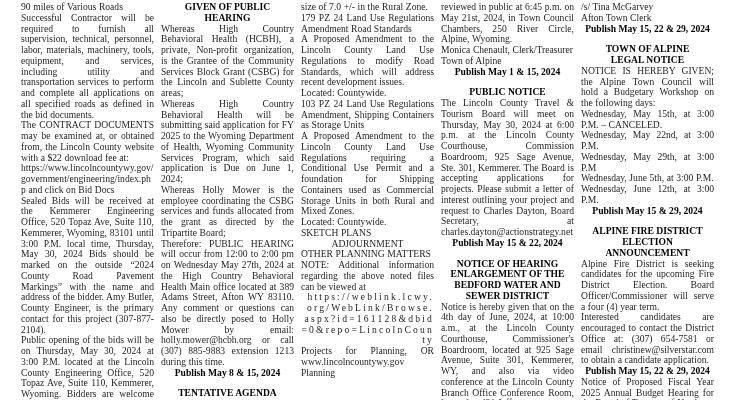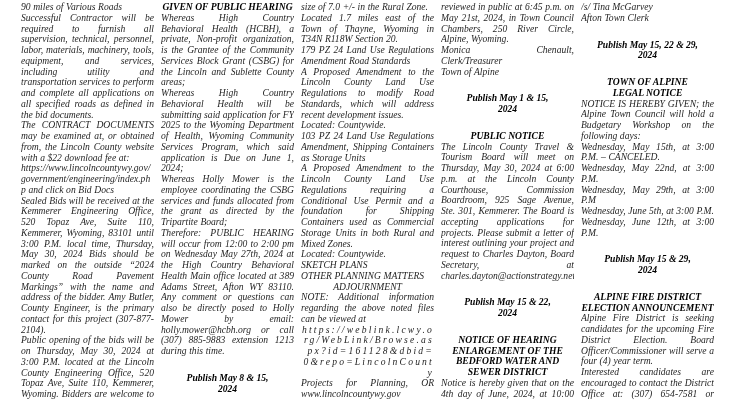--- a/index.html
+++ b/index.html
@@ -22,21 +22,20 @@
     padding: 2px 21px 0 21px;
     height: 100%;
     box-sizing: border-box;
   }
   .column {
     width: 133px;
     flex: 0 0 133px;
     overflow: hidden;
     font-size: 9.6px;
     line-height: 10.75px;
-    font-style: italic;
   }
   .para {
     margin: 0;
     text-align: justify;
     word-spacing: 0.2px;
   }
   .para.url {
     overflow-wrap: anywhere;
     word-break: break-all;
   }
@@ -53,21 +52,21 @@
     margin: 10px 0 0 0;
     text-align: center;
     font-weight: 700;
     color: #000000;
     white-space: pre-line;
   }
   .heading.first {
     margin-top: 0;
   }
   .publish {
-    margin: 16px;
+    margin: 0;
     text-align: center;
     font-weight: 700;
     color: #000000;
   }
 </style>
 </head>
 <body>
 
 <div class="page">
   <div class="columns" id="columns">
@@ -86,30 +85,29 @@
         <p class="para">Whereas Holly Mower is the employee coordinating the CSBG services and funds allocated from the grant as directed by the Tripartite Board;</p>
         <p class="para">Therefore: PUBLIC HEARING will occur from 12:00 to 2:00 pm on Wednesday May 27th, 2024 at the High Country Behavioral Health Main office located at 389 Adams Street, Afton WY 83110. Any comment or questions can also be directly posed to Holly Mower by email: holly.mower@hcbh.org or call (307) 885-9883 extension 1213 during this time.</p>
         <p class="publish">Publish May 8 &amp; 15, 2024</p>
         <p class="heading">TENTATIVE AGENDA
 LINCOLN COUNTY
 PLANNING AND ZONING
 COMMISSION (PZC)</p>
       </div>
       <div class="column">
         <p class="para">size of 7.0 +/- in the Rural Zone.</p>
-        <p class="para">Located 1.7 miles east of the Town of Thayne, Wyoming in T34N R118W Section 20.</p>
         <p class="para">179 PZ 24 Land Use Regulations Amendment Road Standards</p>
         <p class="para">A Proposed Amendment to the Lincoln County Land Use Regulations to modify Road Standards, which will address recent development issues.</p>
         <p class="para">Located: Countywide.</p>
         <p class="para">103 PZ 24 Land Use Regulations Amendment, Shipping Containers as Storage Units</p>
         <p class="para">A Proposed Amendment to the Lincoln County Land Use Regulations requiring a Conditional Use Permit and a foundation for Shipping Containers used as Commercial Storage Units in both Rural and Mixed Zones.</p>
         <p class="para">Located: Countywide.</p>
         <p class="para">SKETCH PLANS</p>
+        <p class="para center">ADJOURNMENT</p>
         <p class="para">OTHER PLANNING MATTERS</p>
-        <p class="para center">ADJOURNMENT</p>
         <p class="para">NOTE: Additional information regarding the above noted files can be viewed at</p>
         <p class="para url-spaced">https://weblink.lcwy.org/WebLink/Browse.aspx?id=161128&amp;dbid=0&amp;repo=LincolnCounty</p>
         <p class="para">Projects for Planning, OR www.lincolncountywy.gov Planning</p>
       </div>
       <div class="column">
         <p class="para">reviewed in public at 6:45 p.m. on May 21st, 2024, in Town Council Chambers, 250 River Circle, Alpine, Wyoming.</p>
         <p class="para">Monica Chenault, Clerk/Treasurer</p>
         <p class="para">Town of Alpine</p>
         <p class="publish">Publish May 1 &amp; 15, 2024</p>
         <p class="heading">PUBLIC NOTICE</p>

